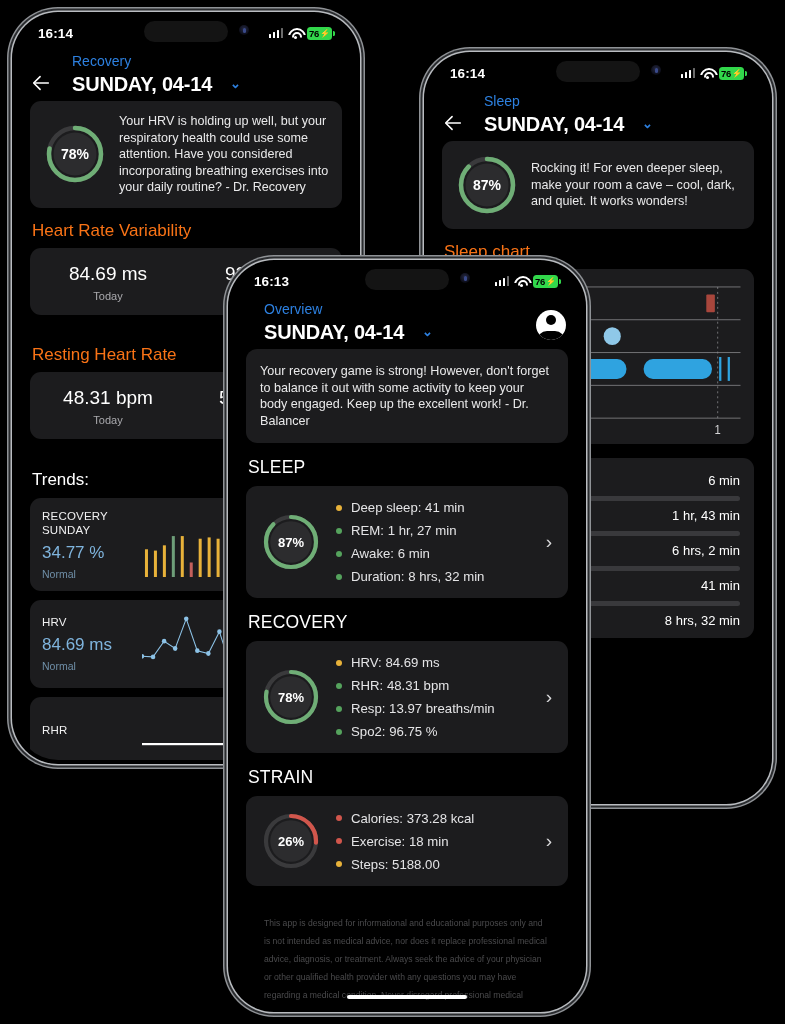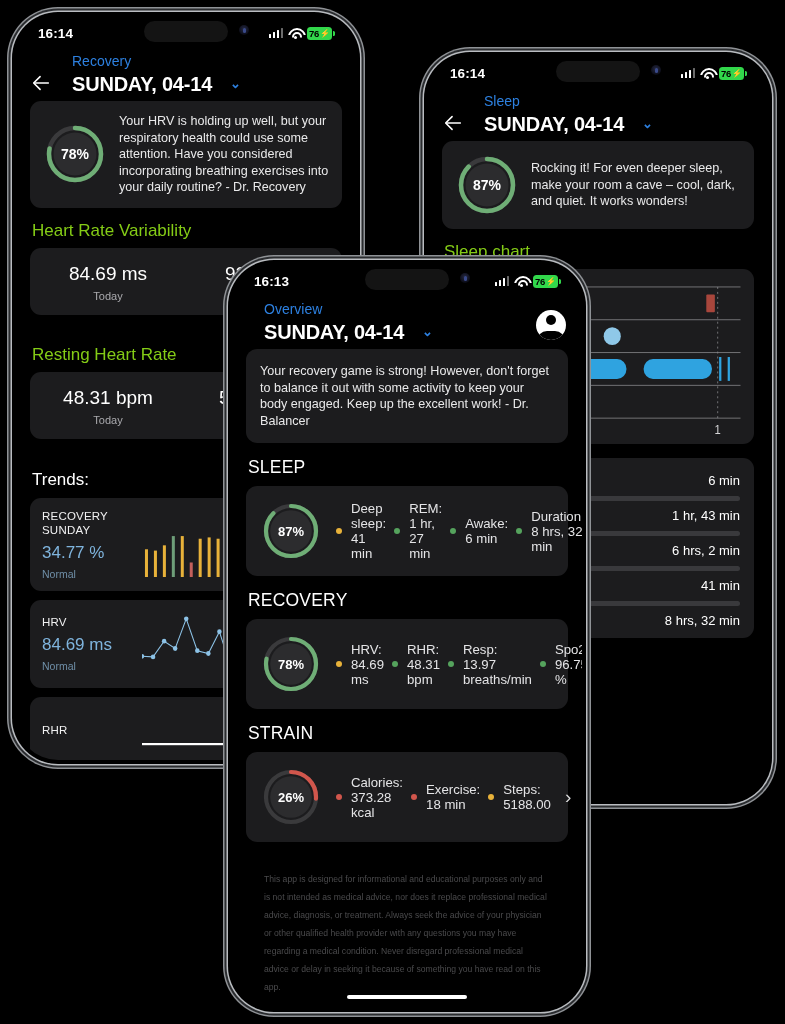--- a/index.html
+++ b/index.html
@@ -114,21 +114,21 @@
   }
 
   
   .ring{ position:relative; flex:0 0 auto; }
   .ring svg{ display:block; transform:rotate(-90deg); }
   .ring .lbl{
     position:absolute; inset:0; display:flex;align-items:center;justify-content:center;
     color:#fff; font-weight:700;
   }
 
-  .sec-title{ color:#84cc16; font-size:17px; font-weight:400; margin:13px 0 7px 2px; }
+  .sec-title{ color:#f97316; font-size:17px; font-weight:400; margin:13px 0 7px 2px; }
   .stat-card{ display:flex; padding:15px 0 13px; }
   .stat{ flex:1; text-align:center; }
   .stat .v{ color:#fff; font-size:19px; font-weight:400; }
   .stat .k{ color:#a9a9ad; font-size:11px; margin-top:5px; }
   .sample{ color:#c6c6c9; font-size:10.5px; text-align:right; margin:5px 6px 0 0; }
   .trends-label{ color:#fff; font-size:17px; margin:14px 0 8px 2px; }
 
   .trend-card{
     display:flex; align-items:center; gap:8px;
     padding:11px 12px; margin-bottom:9px; min-height:86px;
@@ -138,21 +138,21 @@
   .trend-val{ color:#7fb4dd; font-size:17px; margin-top:6px; }
   .trend-sub{ color:#6f8fa8; font-size:10.5px; margin-top:5px; }
   .trend-graph{ flex:1; height:66px; position:relative; }
 
   
   .ov-sec{ color:#fff; font-size:17.5px; font-weight:500; margin:14px 0 8px 2px; letter-spacing:.2px;}
   .ov-card{
     display:flex; align-items:center; gap:14px;
     padding:14px 10px 14px 14px;
   }
-  .ov-list{ flex:1; display:flex; flex-direction:row; gap:8px; }
+  .ov-list{ flex:1; display:flex; flex-direction:column; gap:8px; }
   .ov-row{ display:flex; align-items:center; gap:9px; color:#e4e4e6; font-size:13.2px; }
   .dot{ width:6px;height:6px;border-radius:50%; flex:0 0 auto; }
   .chev-right{ color:#d8d8da; font-size:19px; font-weight:300; padding-right:6px; }
 
   .disclaimer{
     color:#4a4a4c; font-size:8.6px; line-height:18px;
     padding:28px 18px 0 18px;
   }
   .home-ind{
     position:absolute; bottom:9px; left:50%; transform:translateX(-50%);

